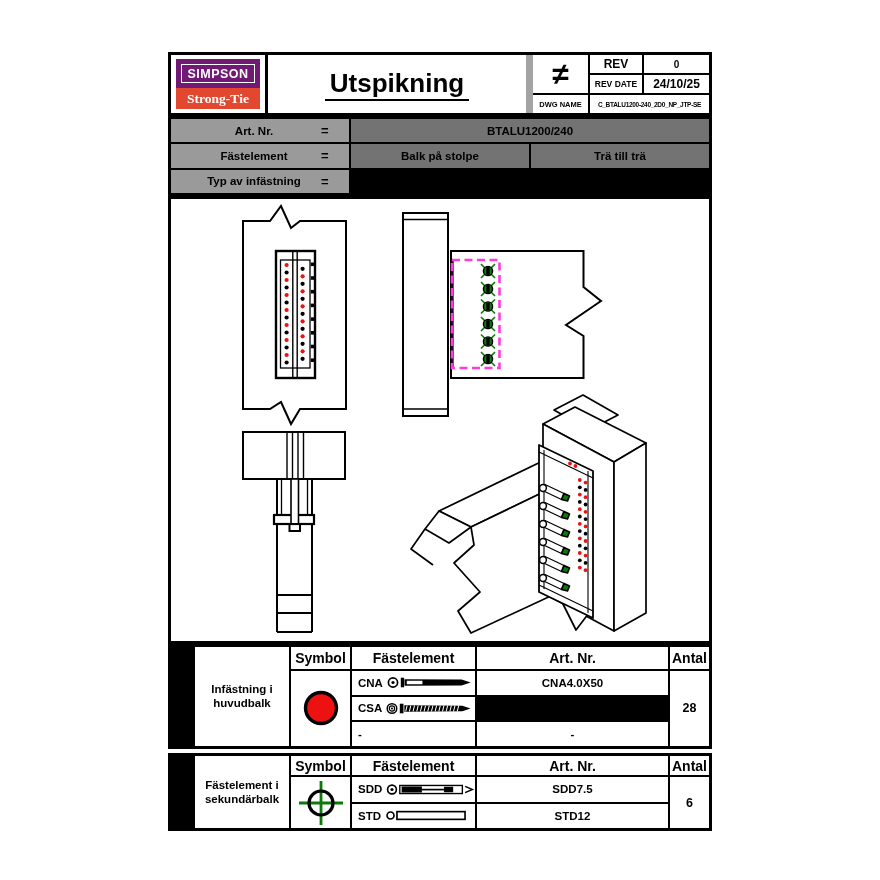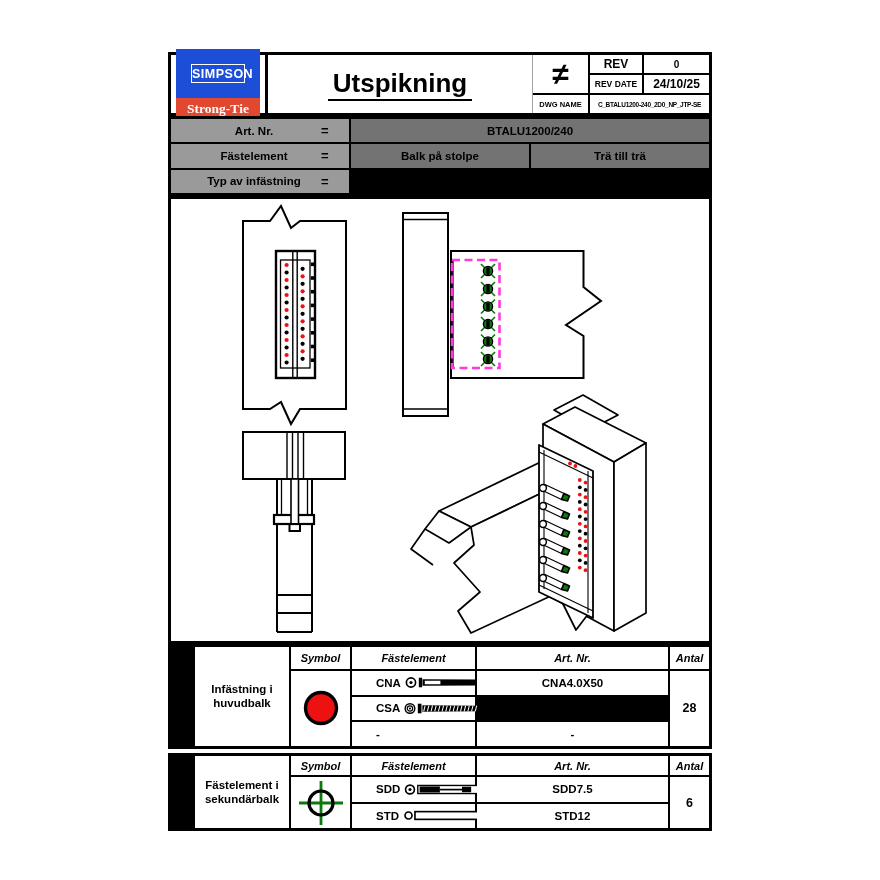--- a/index.html
+++ b/index.html
@@ -4,26 +4,26 @@
 <style>
   html,body{margin:0;padding:0;}
   body{width:880px;height:880px;background:#fff;position:relative;
        font-family:"Liberation Sans",sans-serif;color:#000;overflow:hidden;}
   .sheet{position:absolute;left:168px;top:52px;width:544px;height:778px;}
 
   
   .header{position:absolute;left:0;top:0;width:538px;height:58px;border:3px solid #000;display:flex;background:#fff;}
   .logo-cell{width:94px;border-right:3px solid #000;display:flex;align-items:center;justify-content:center;}
   .logo{width:84px;}
-  .logo-top{background:#1d4ed8;padding:15px;}
+  .logo-top{background:#701a75;padding:5px;}
   .logo-top span{display:block;border:1.5px solid #fff;color:#fff;font-weight:bold;
                  font-size:12.5px;text-align:center;padding:1.5px 0;letter-spacing:.5px;}
   .logo-bot{background:#e2482f;color:#fff;font-family:"Liberation Serif",serif;font-weight:bold;
             font-size:13.5px;text-align:center;padding:3px 0 2px;}
-  .title-cell{flex:1;border-right:1px solid #a3a3a3;display:flex;align-items:center;justify-content:center;}
+  .title-cell{flex:1;border-right:7px solid #a3a3a3;display:flex;align-items:center;justify-content:center;}
   .title{font-size:26px;font-weight:bold;border-bottom:2.5px solid #000;padding:0 5px 0;}
   .rev-grid{width:176px;display:grid;grid-template-columns:55px 52px 1fr;grid-template-rows:18px 18px 1fr;
             gap:2px;background:#000;}
   .rev-grid>div{background:#fff;display:flex;align-items:center;justify-content:center;font-weight:bold;}
   .neq{grid-column:1;grid-row:1/3;font-size:30px;line-height:1;}
   .rev-lab{font-size:12px}.rev-val{font-size:10px}
   .date-lab{font-size:8.5px}.date-val{font-size:12px}
   .dwg-lab{font-size:7.5px}.dwg-val{font-size:6.5px;letter-spacing:-.3px;white-space:nowrap;}
 
   
@@ -38,28 +38,28 @@
 
   
   .draw{position:absolute;left:0;top:144px;width:538px;height:442px;border:3px solid #000;background:#fff;}
 
   
   .ftable{position:absolute;left:0;width:538px;border:3px solid #000;display:grid;
           grid-template-columns:118px 59px 123px 191px 1fr;gap:2px;background:#000;}
   .ft1{top:592px;height:99px;grid-template-rows:22px 1fr 1fr 1fr;}
   .ft2{top:701px;height:72px;grid-template-rows:19px 1fr 1fr;}
   .ftable>div{background:#fff;display:flex;align-items:center;justify-content:center;font-weight:bold;}
-  .hcell{background:#9a9a9a;font-size:11px;font-style:italic;}
+  .hcell{background:#9a9a9a;font-size:14px;}
   .rlabel{background:#9a9a9a;grid-column:1;font-size:11.5px;text-align:center;padding:13px 13px;line-height:1.25;margin-left:24px;}
   .ft1 .rlabel{grid-row:1/5;}.ft2 .rlabel{grid-row:1/4;}
   .sym{grid-column:2;}
   .ft1 .sym{grid-row:2/5;}.ft2 .sym{grid-row:2/4;}
   .qty{grid-column:5;font-size:12.5px;}
   .ft1 .qty{grid-row:2/5;}.ft2 .qty{grid-row:2/4;}
-  .fcell{grid-column:3;justify-content:flex-start !important;padding-left:24px;gap:4px;font-size:11.5px;}
+  .fcell{grid-column:3;justify-content:flex-start !important;padding-left:6px;gap:4px;font-size:11.5px;}
   .acell{grid-column:4;font-size:11.5px;}
   .fast-icon{flex:0 0 auto;}
 </style>
 </head>
 <body>
 
 <div class="sheet">
 
   <div class="header">
     <div class="logo-cell">

